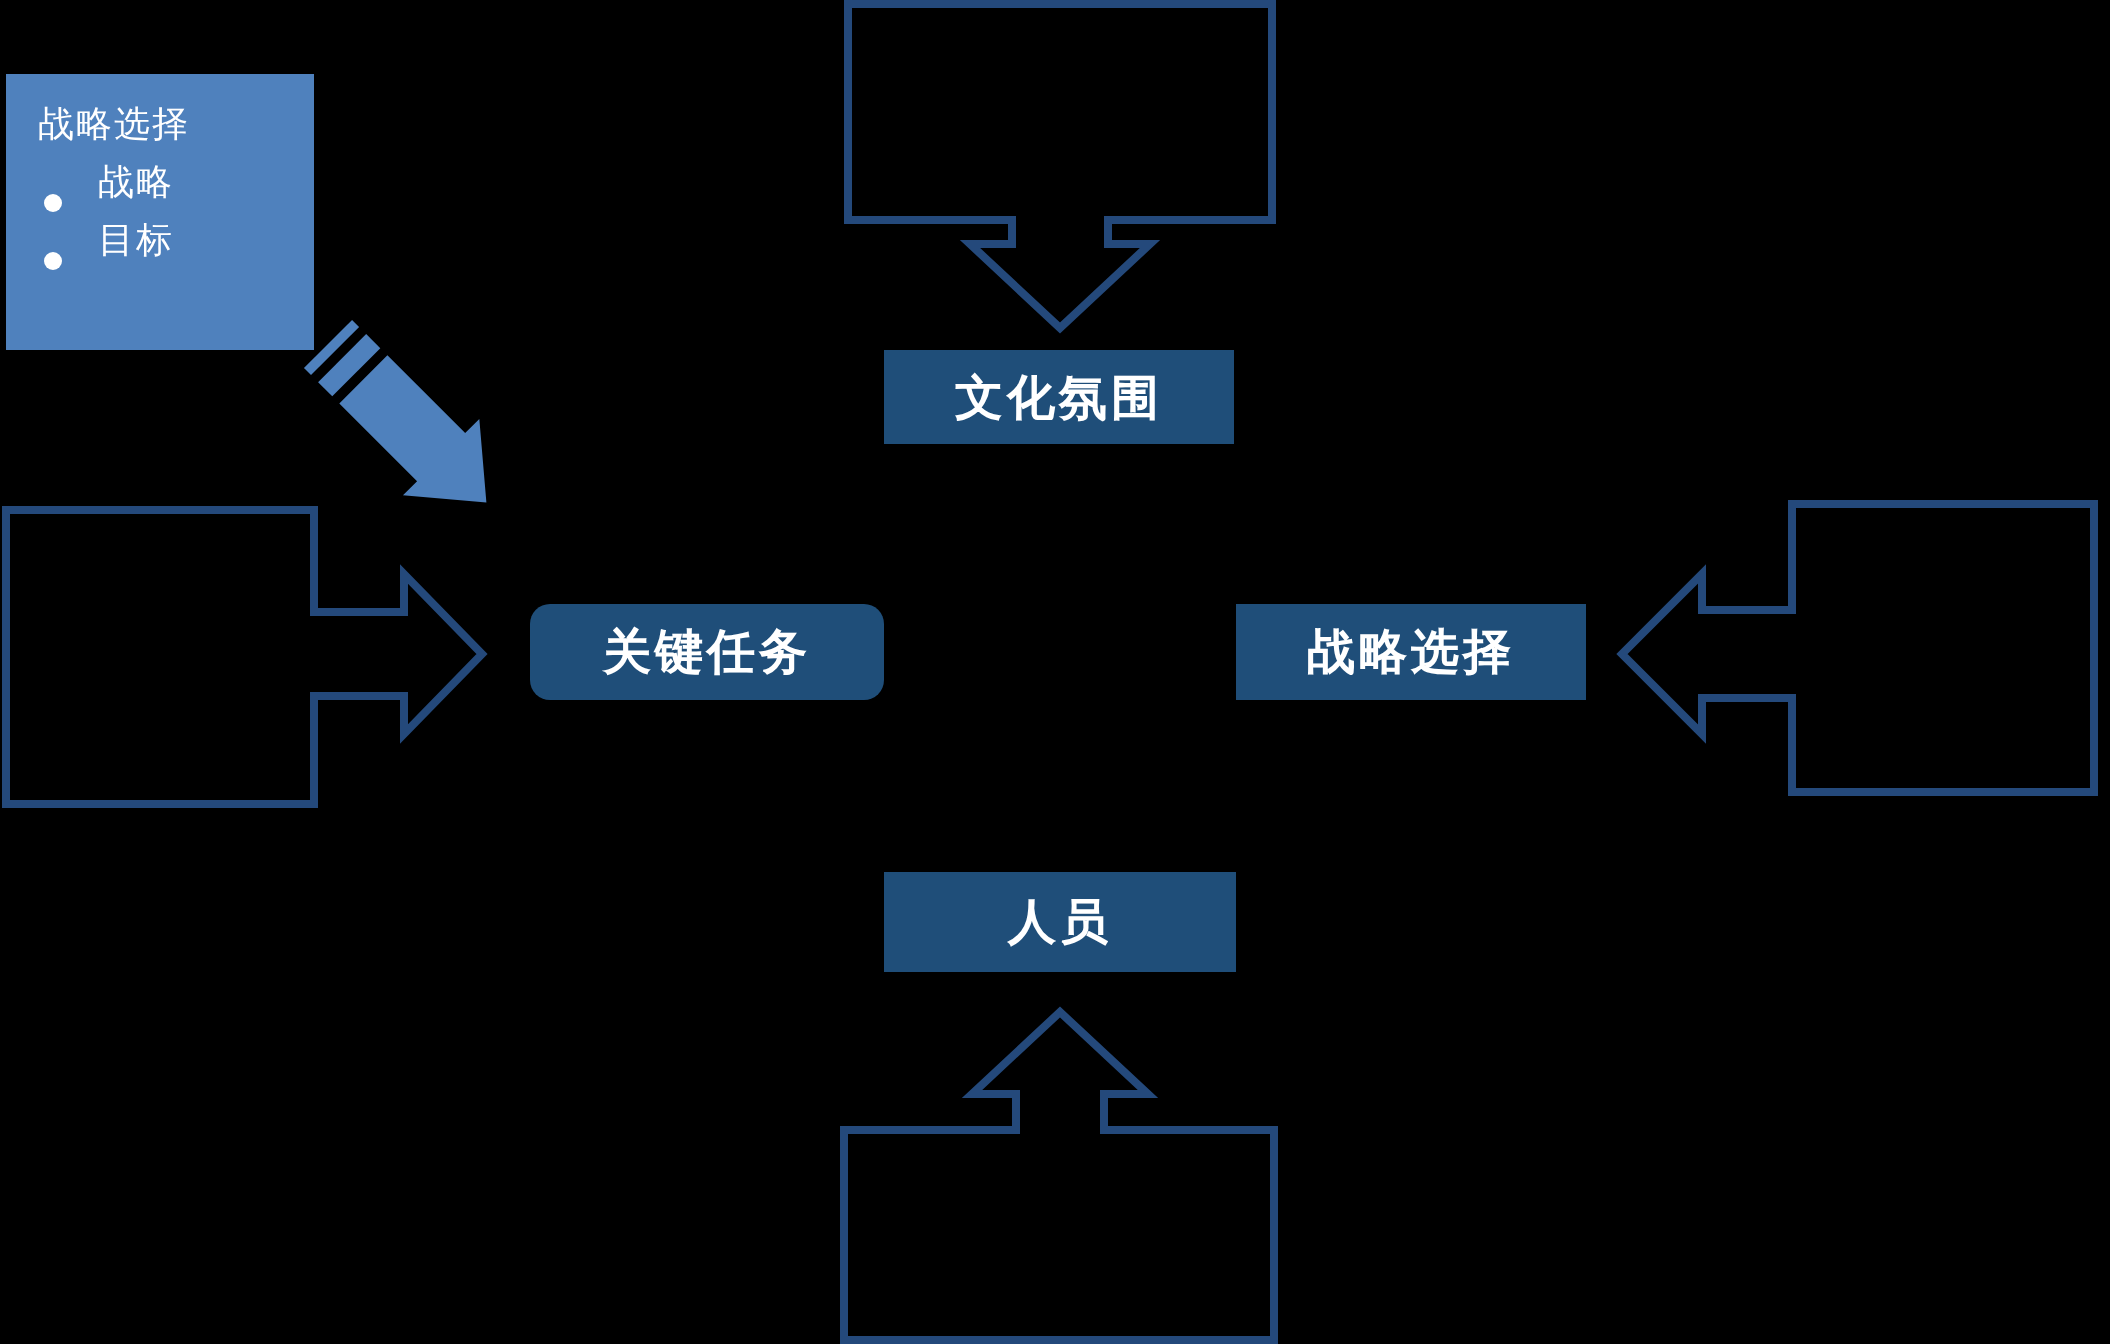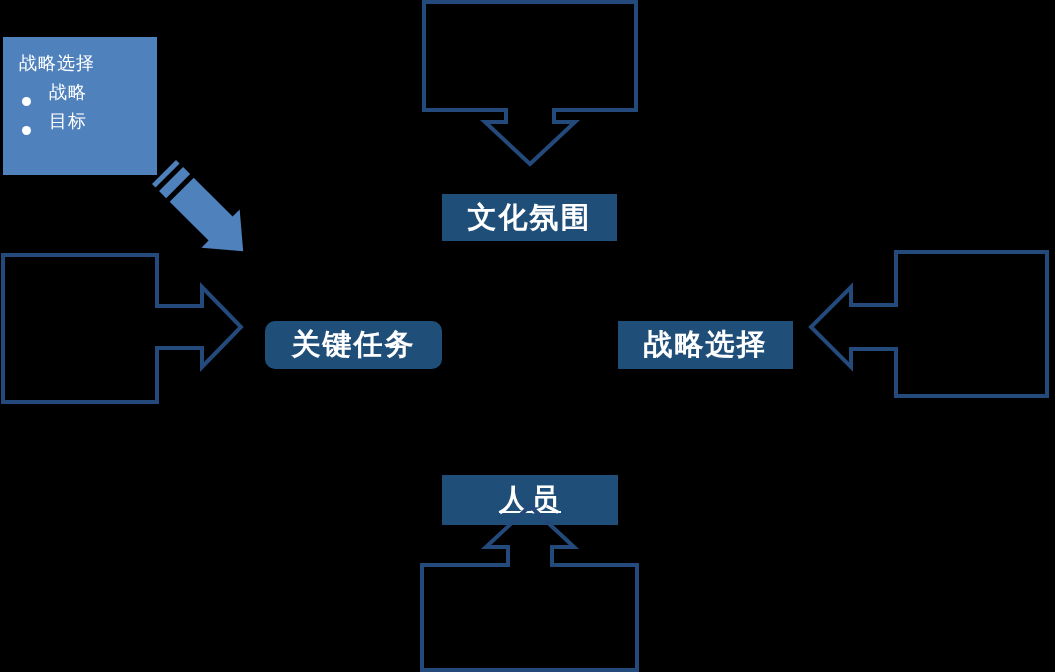--- a/index.html
+++ b/index.html
@@ -46,32 +46,31 @@
     margin-right: 18px;
     margin-left: 3px;
     flex: 0 0 auto;
   }
   
   .node-label {
     position: absolute;
     background: var(--label_navy, #1F4E79);
     color: var(--text_white, #fff);
     font-weight: bold;
-    font-size: 29px;
+    font-size: 24px;
     letter-spacing: 2px;
     display: flex;
     align-items: center;
     justify-content: center;
     white-space: nowrap;
-    margin-top: 19px;
   }
   .label-culture    { left: 442px; top: 175px; width: 175px; height: 47px; }
   .label-key-tasks  { left: 265px; top: 302px; width: 177px; height: 48px; border-radius: 10px; }
   .label-formal-org { left: 618px; top: 302px; width: 175px; height: 48px; }
-  .label-people     { left: 442px; top: 456px; width: 176px; height: 50px; text-decoration: underline; }
+  .label-people     { left: 442px; top: 436px; width: 176px; height: 50px; }
 
   .shapes path.outlined {
     fill: none;
     stroke: var(--outline_navy, #24497B);
     stroke-width: 4;
     stroke-linejoin: miter;
   }
   .shapes .striped-arrow rect,
   .shapes .striped-arrow path {
     fill: var(--accent_blue, #4F81BD);

